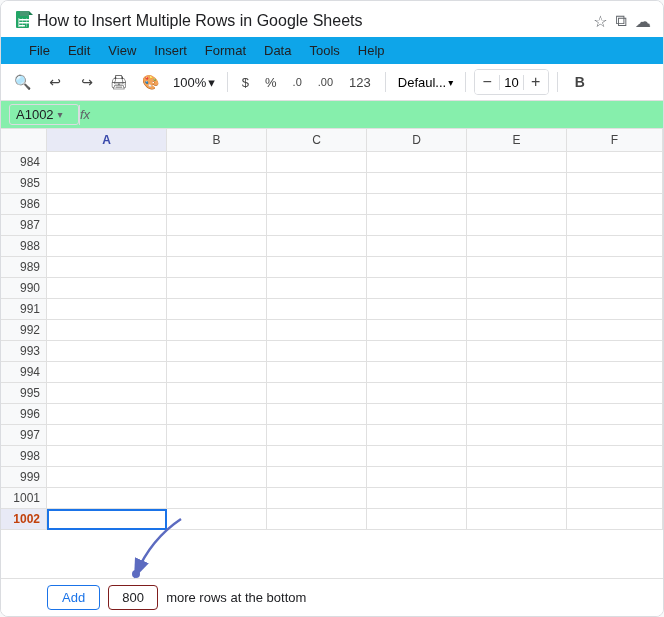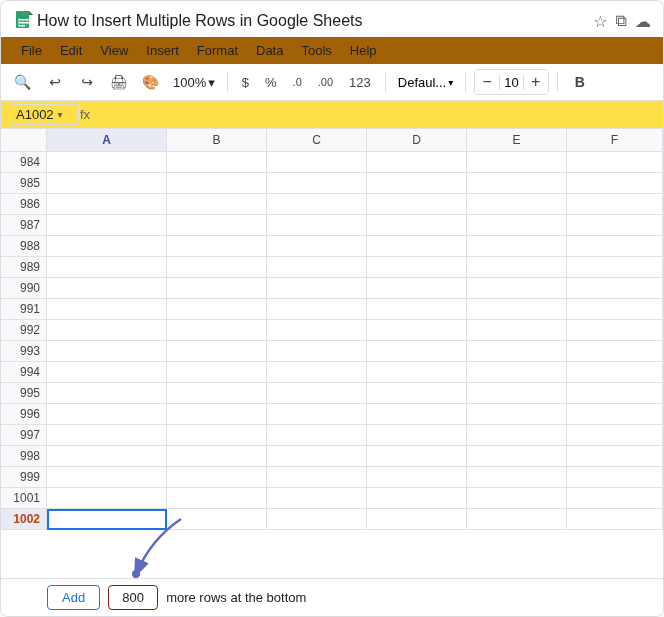--- a/index.html
+++ b/index.html
@@ -46,22 +46,22 @@
       align-items: center;
     }
     .title-icon {
       color: #5f6368;
       font-size: 16px;
     }
     
     .menu-bar {
       display: flex;
       align-items: center;
-      padding: 2px 12px;
-      background: #a16207;
+      padding: 2px 20px;
+      background: #0ea5e9;
       gap: 2px;
     }
     .menu-item {
       padding: 4px 8px;
       font-size: 13px;
       color: #202124;
       cursor: pointer;
       border-radius: 4px;
     }
     
@@ -149,21 +149,21 @@
       cursor: pointer;
       display: flex;
       align-items: center;
       gap: 2px;
     }
     
     .formula-bar {
       display: flex;
       align-items: center;
       padding: 3px 8px;
-      background: #fde047;
+      background: #86efac;
       border-bottom: 1px solid #e0e0e0;
     }
     .cell-ref-box {
       display: flex;
       align-items: center;
       border: 1px solid #dadce0;
       border-radius: 3px;
       padding: 2px 6px;
       min-width: 70px;
       font-size: 13px;
@@ -172,20 +172,21 @@
     .cell-ref-text { color: #202124; }
     .cell-ref-arrow { color: #5f6368; font-size: 10px; }
     .formula-separator {
       width: 1px;
       height: 20px;
       background: #dadce0;
     }
     .fx-label {
       color: #5f6368;
       font-size: 13px;
+      font-style: italic;
     }
     
     .spreadsheet {
       flex: 1;
       display: flex;
       flex-direction: column;
       overflow: hidden;
       background: #fff;
     }
     .col-headers {

